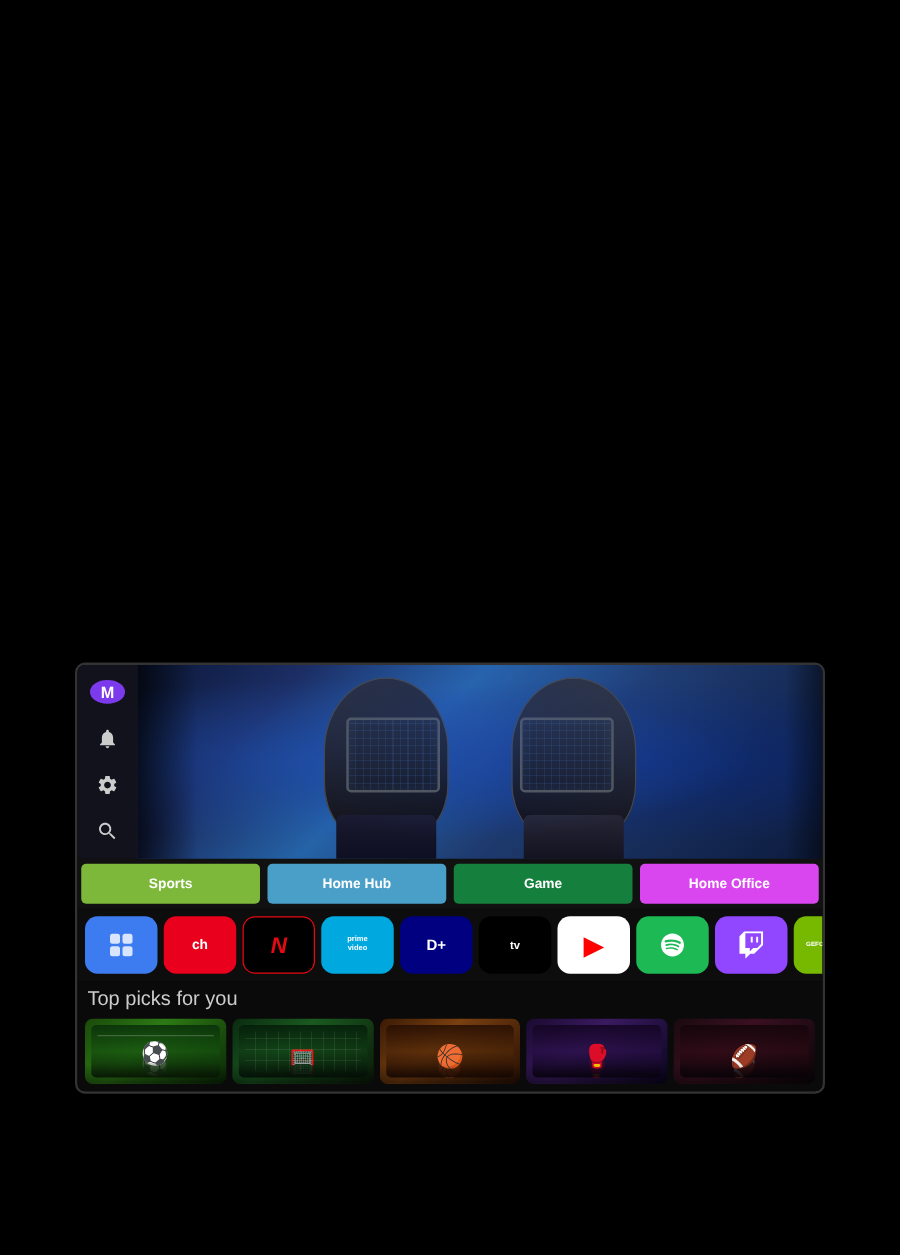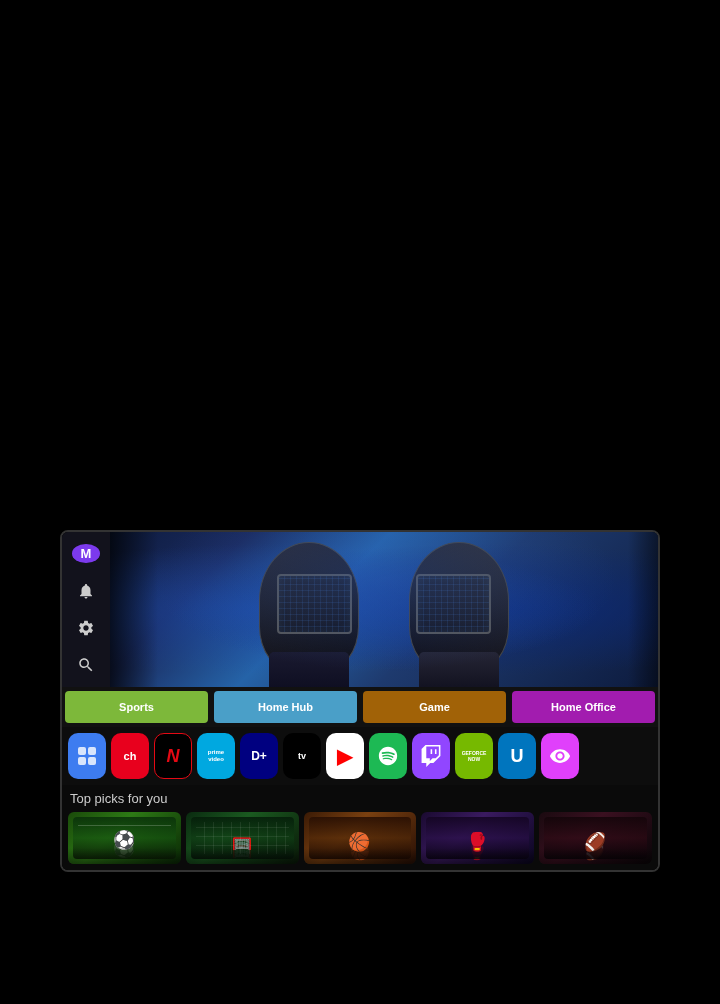--- a/index.html
+++ b/index.html
@@ -117,35 +117,35 @@
       text-align: center;
       font-size: 11px;
       font-weight: 600;
       cursor: pointer;
       border-radius: 4px;
       margin: 4px 3px;
     }
 
     .nav-tab.home-hub { background: #4a9fc8; color: white; }
     .nav-tab.sports { background: #7db83a; color: white; }
-    .nav-tab.game { background: #a16207; color: white; }
+    .nav-tab.game { background: #15803d; color: white; }
     .nav-tab.accessibility { background: #e07840; color: white; }
-    .nav-tab.home-office { background: #a21caf; color: white; }
+    .nav-tab.home-office { background: #d946ef; color: white; }
 
     
     .apps-row {
       display: flex;
       background: #0d0d0d;
       padding: 6px 6px;
       gap: 5px;
       overflow: hidden;
     }
 
     .app-icon {
-      width: 38px;
+      width: 58px;
       height: 46px;
       border-radius: 10px;
       display: flex;
       align-items: center;
       justify-content: center;
       flex-shrink: 0;
       font-size: 8px;
       font-weight: bold;
       overflow: hidden;
     }
@@ -165,21 +165,21 @@
     .app-eye { background: #e040fb; }
 
     
     .top-picks-section {
       background: #0a0a0a;
       padding: 6px;
     }
 
     .top-picks-label {
       color: #ccc;
-      font-size: 13px;
+      font-size: 16px;
       margin-bottom: 6px;
       padding-left: 2px;
     }
 
     .picks-row {
       display: flex;
       gap: 5px;
     }
 
     .pick-thumb {

